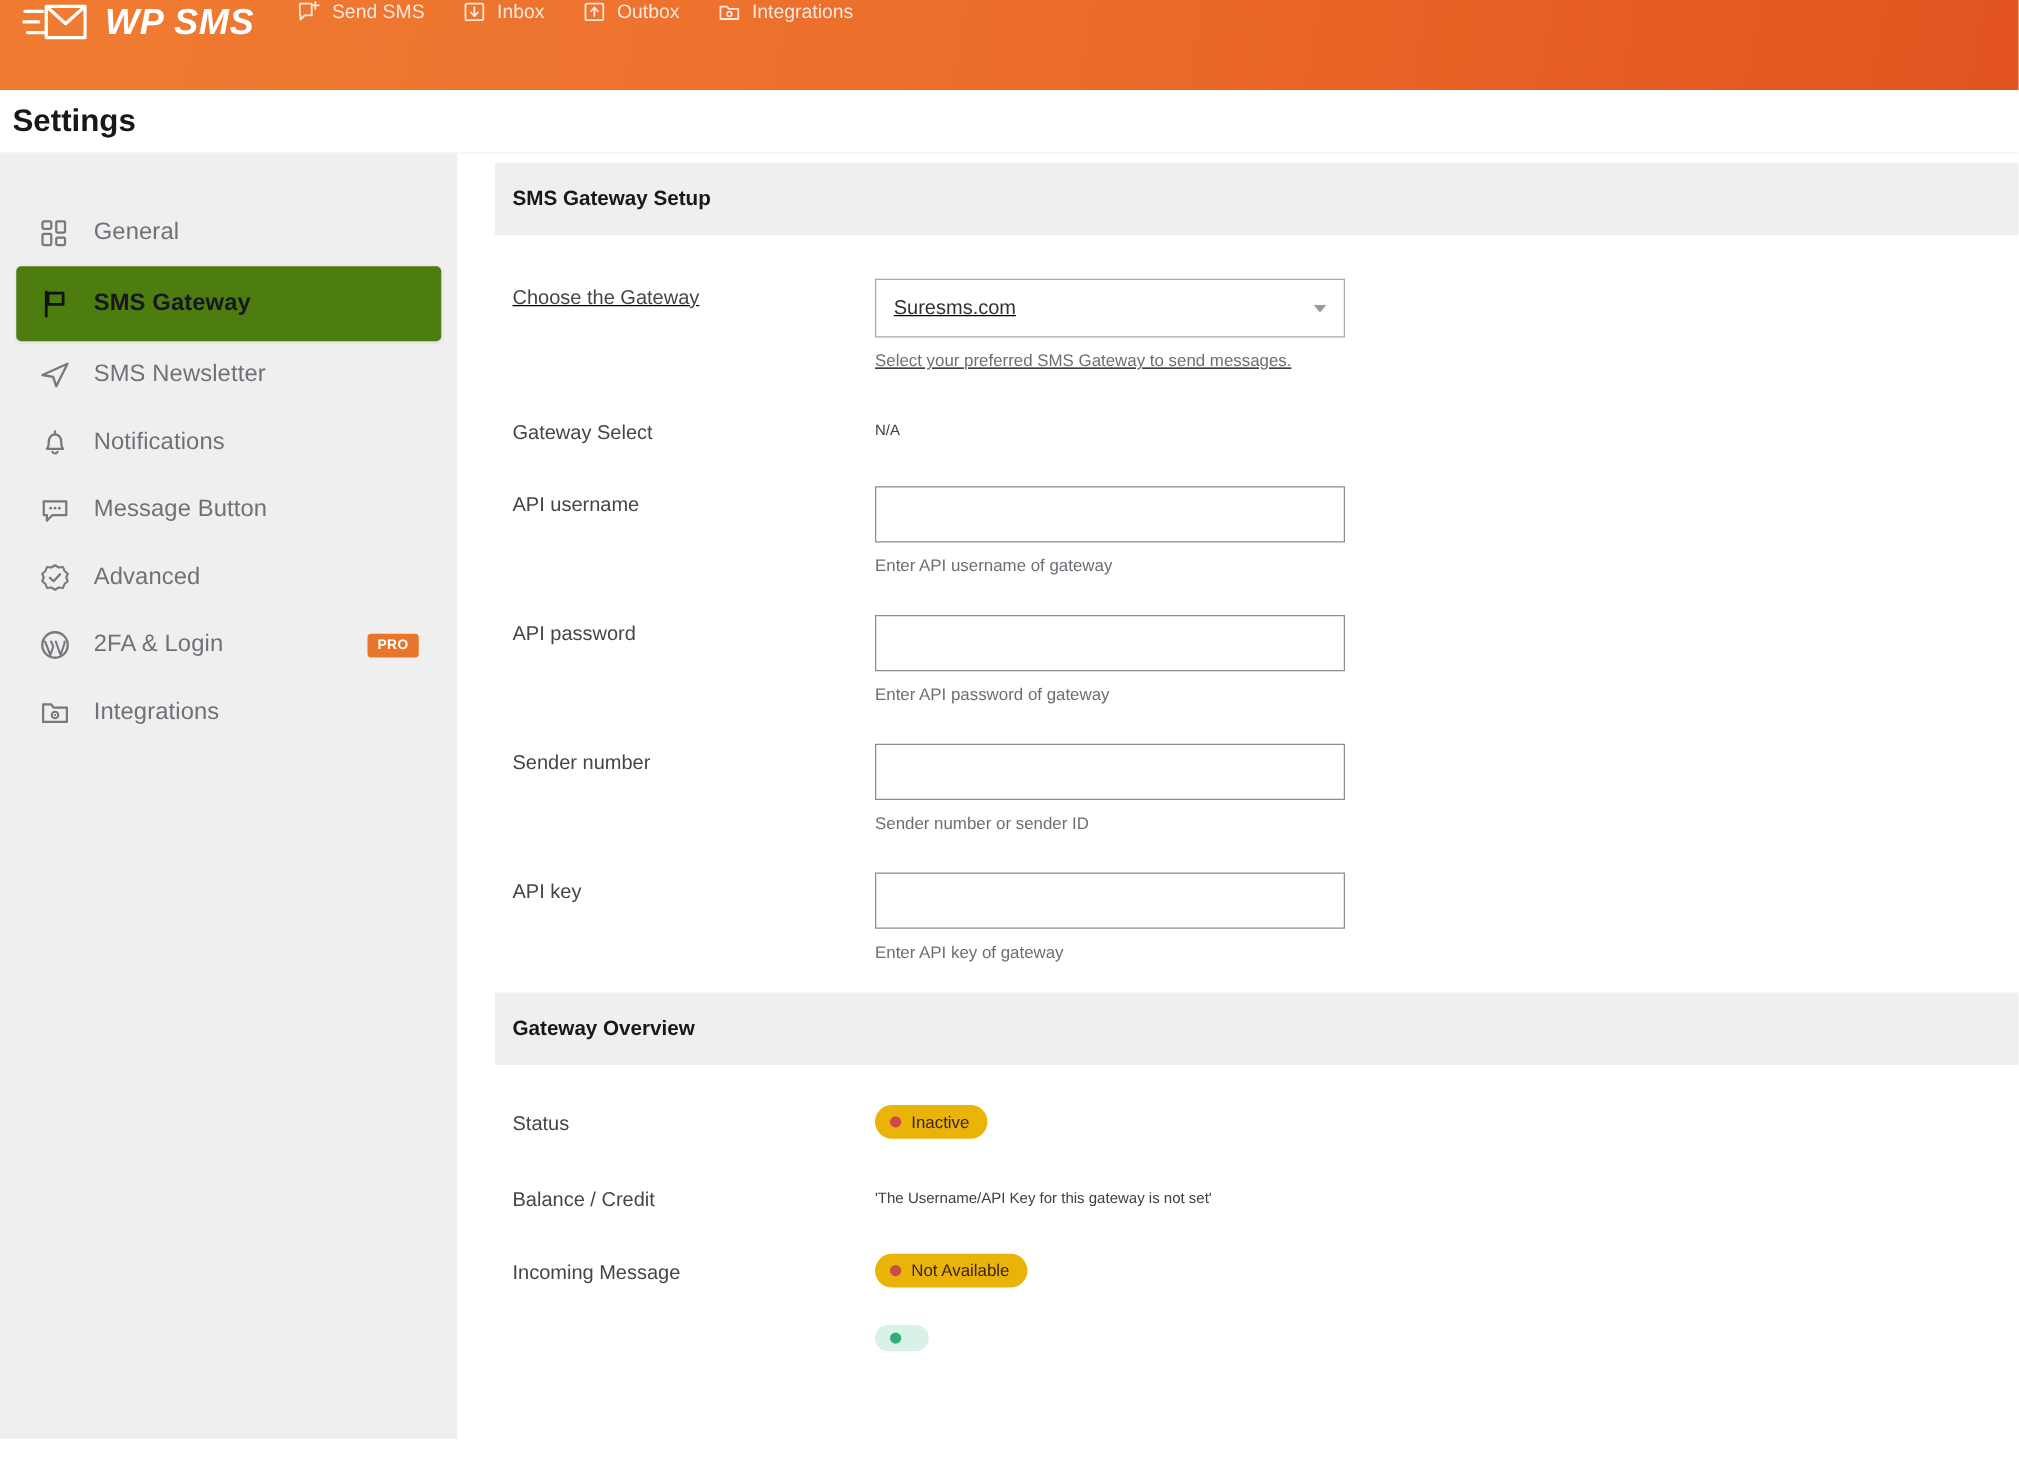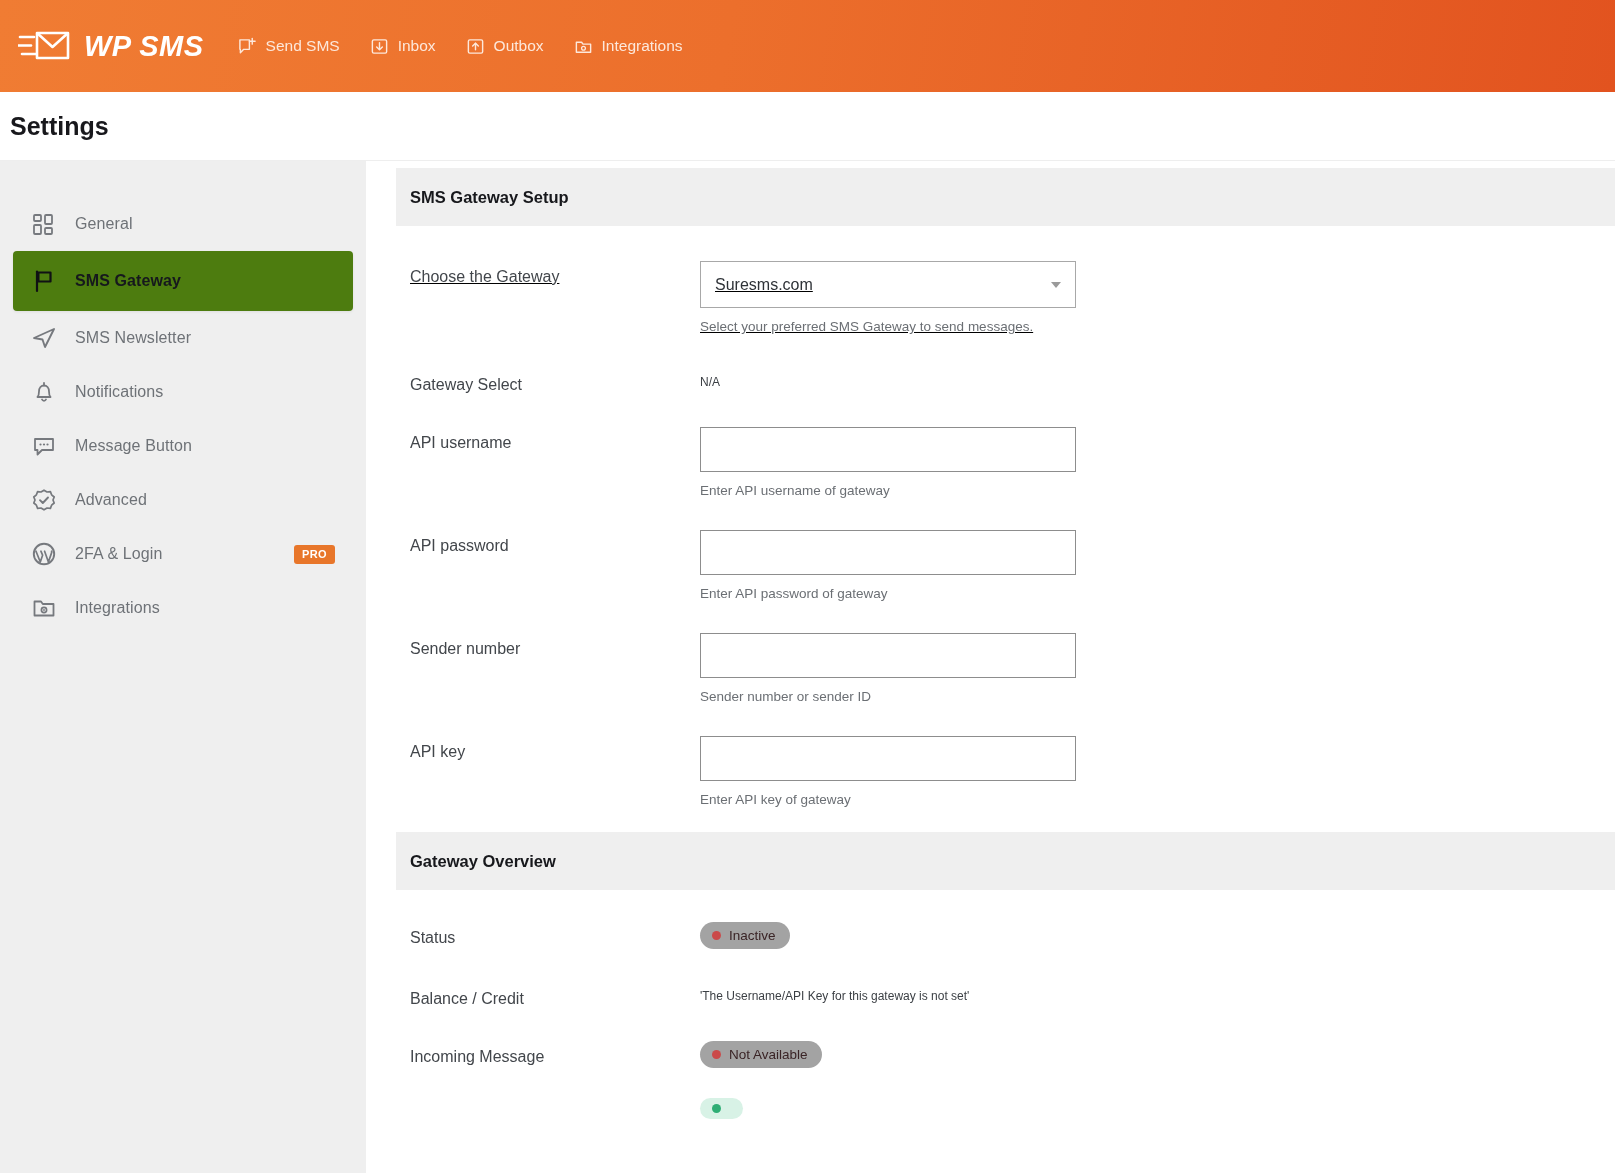--- a/index.html
+++ b/index.html
@@ -7,24 +7,24 @@
     width: 1615px;
     height: 1173px;
     overflow: hidden;
     background: #ffffff;
     font-family: "Liberation Sans", sans-serif;
     -webkit-font-smoothing: antialiased;
   }
 
   
   .topbar {
-    height: 92px;
+    height: 72px;
     background: linear-gradient(100deg, #f07c33 0%, #ec6f2c 45%, #e2531f 100%);
     display: flex;
-    align-items: center;
+    align-items: flex-start;
     padding: 0 0 0 18px;
   }
   .brand {
     display: flex;
     align-items: center;
     gap: 12px;
     margin-right: 34px;
   }
   .brand-mark { width: 54px; height: 36px; flex: none; }
   .brand-text {
@@ -42,21 +42,21 @@
     gap: 9px;
     color: #fde8db;
     font-size: 15.5px;
     cursor: pointer;
     white-space: nowrap;
   }
   .topnav-item .ic { width: 19px; height: 19px; flex: none; display: block; }
 
   
   .page-header {
-    height: 69px;
+    height: 51px;
     background: #ffffff;
     display: flex;
     align-items: center;
     padding-left: 10px;
     border-bottom: 1px solid #eeeeee;
   }
   .page-title {
     font-size: 25px;
     font-weight: bold;
     color: #18181c;
@@ -84,21 +84,21 @@
     cursor: pointer;
     position: relative;
   }
   .nav-item .nav-ic {
     width: 26px; height: 26px;
     flex: none;
     margin-right: 18px;
     display: block;
   }
   .nav-label {
-    font-size: 16px;
+    font-size: 19px;
     color: #6e7277;
     letter-spacing: 0.1px;
   }
   .nav-item.active {
     background: #4d7c0f;
     box-shadow: 0 1px 3px rgba(0,0,0,0.07);
     height: 60px;
   }
   .nav-item.active .nav-label { color: #16181d; font-weight: bold; }
   .pro-badge {
@@ -191,21 +191,21 @@
   }
   .badge {
     display: inline-flex;
     align-items: center;
     gap: 8px;
     border-radius: 999px;
     padding: 6px 14px 6px 12px;
     font-size: 13.5px;
   }
   .badge .dot { width: 9px; height: 9px; border-radius: 50%; flex: none; display: block; }
-  .badge.red { background: #a3a3a3; color: #3a2426; }
+  .badge.red { background: #eab308; color: #3a2426; }
   .badge.red .dot { background: #cb4a4a; }
   .badge.green { background: #d8f2e6; color: #23402f; }
   .badge.green .dot { background: #2fae75; }
 </style>
 </head>
 <body>
 
 <div class="topbar">
   <div class="brand">
     <svg class="brand-mark" viewBox="0 0 54 36">

